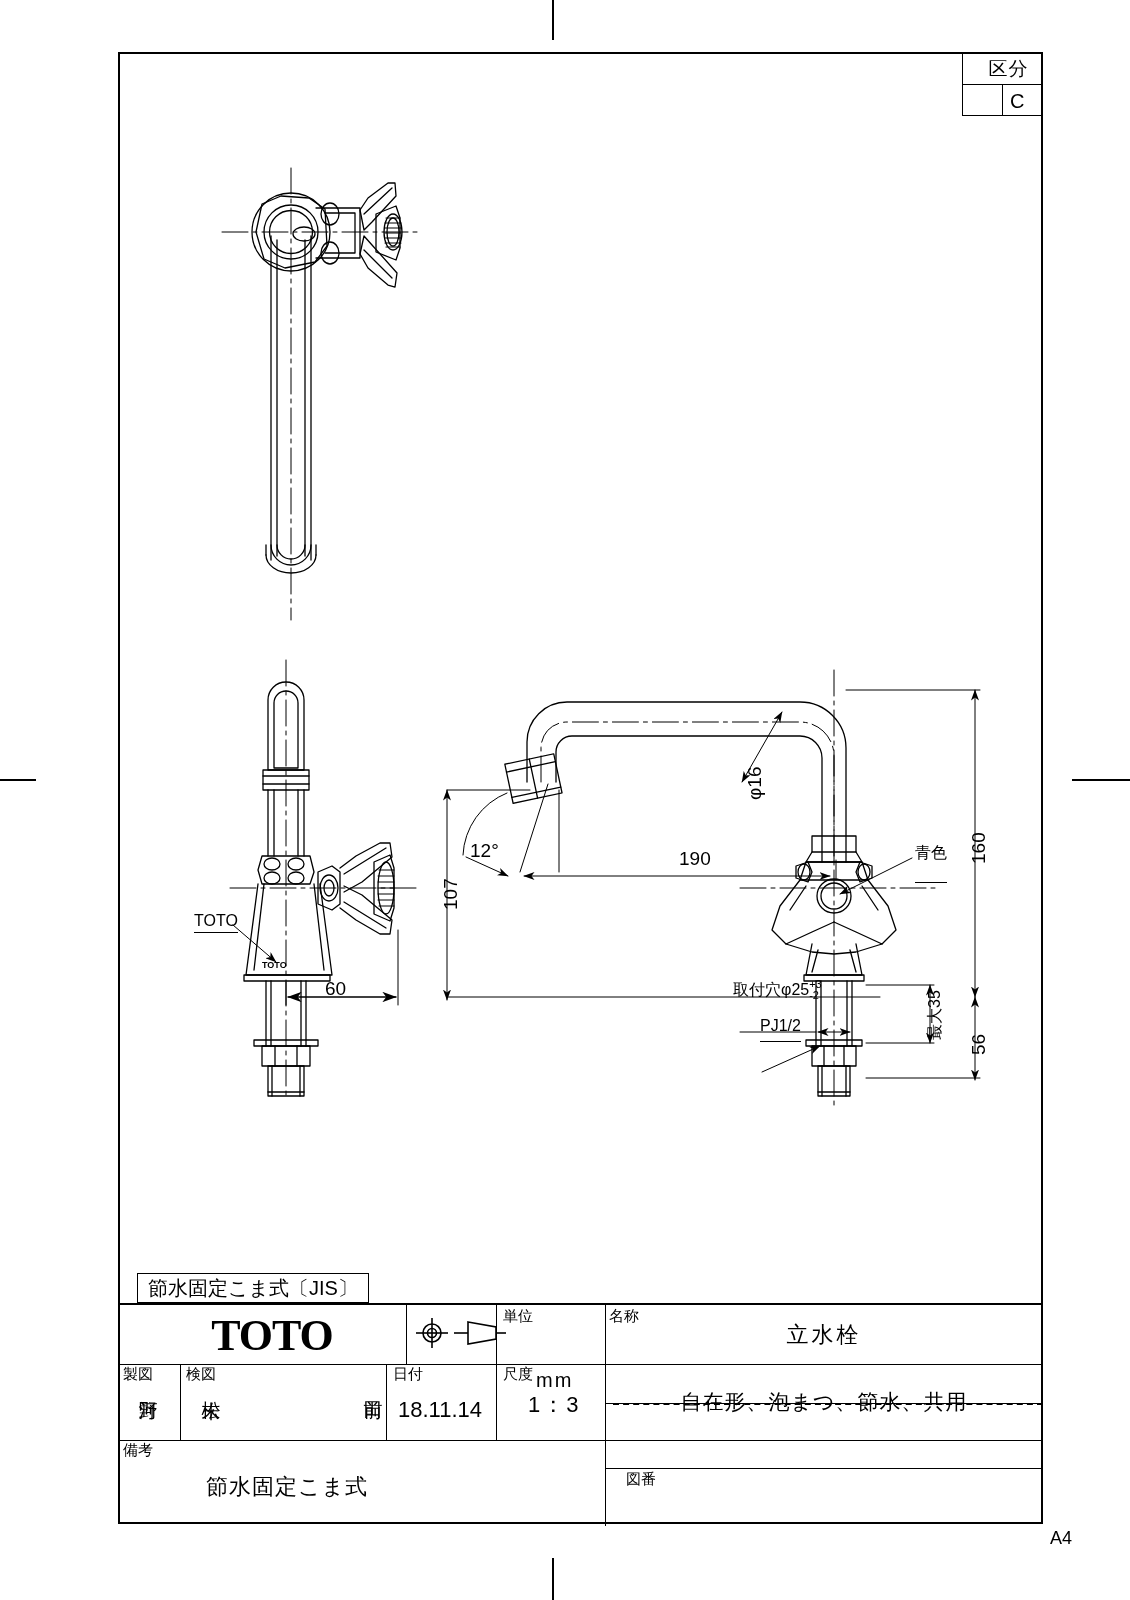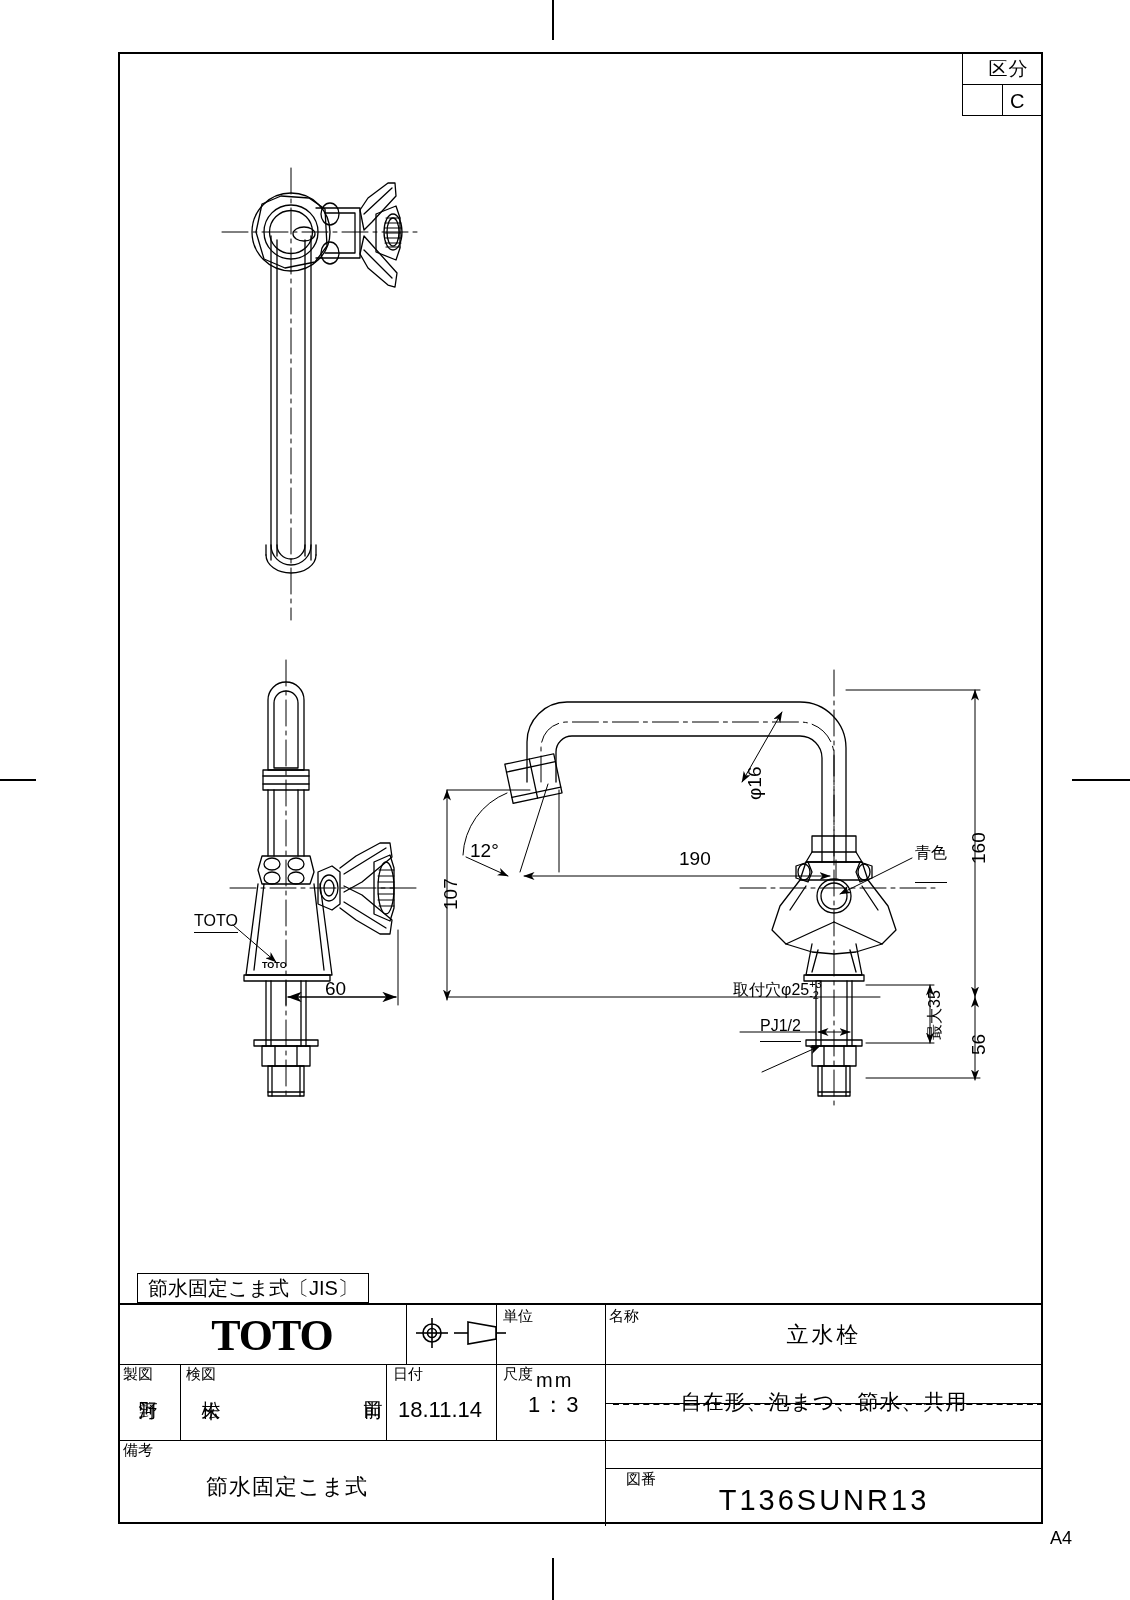--- a/index.html
+++ b/index.html
@@ -418,16 +418,15 @@
   <div class="minihdr" style="left:393px; top:1365px;">日付</div>
   <div class="tbcell" style="left:398px; top:1390px; font-size:22px;margin-top:7px;">18.11.14</div>
 
   <div class="minihdr" style="left:503px; top:1365px;">尺度</div>
   <div class="tbcell" style="left:528px; top:1390px; font-size:22px; letter-spacing:2px;">1：3</div>
 
   <div class="minihdr" style="left:123px; top:1441px;">備考</div>
   <div class="tbcell" style="left:170px; top:1472px; font-size:22px; letter-spacing:1px;margin-left:36px;">節水固定こま式</div>
 
   <div class="minihdr" style="left:609px; top:1470px;margin-left:17px;">図番</div>
-  <div class="tbcell ctr" style="left:609px; top:1482px; width:430px; height:36px; font-size:29px; letter-spacing:3px;">T136SUNR13</div>
 
   <div id="a4">A4</div>
 </div>
 
 </body></html>

